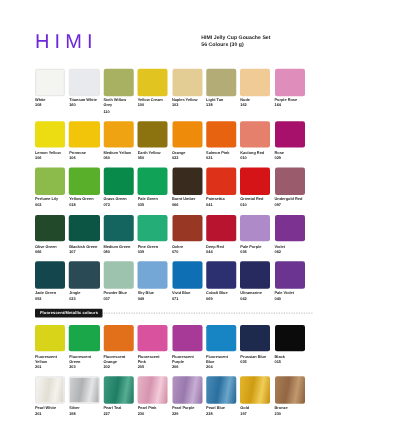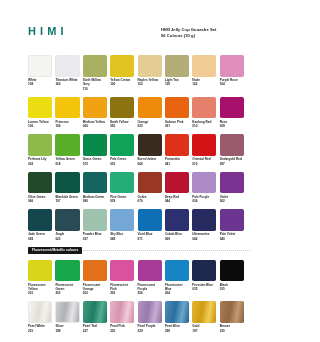--- a/index.html
+++ b/index.html
@@ -10,22 +10,22 @@
     -webkit-font-smoothing:antialiased;
   }
   .page{position:relative;width:277px;height:342px;box-sizing:border-box;}
 
   
   .header{
     position:absolute;left:0;top:0;width:277px;height:54px;
   }
   .brand{
     position:absolute;left:28px;top:26px;
-    font-size:11px;font-weight:700;letter-spacing:4.1px;
-    color:#0f766e;line-height:1;
+    font-size:16px;font-weight:400;letter-spacing:4.1px;
+    color:#6d28d9;line-height:1;
   }
   .setinfo{
     position:absolute;right:12px;top:27px;width:104px;
     text-align:left;
     font-size:4.1px;font-weight:700;line-height:1.55;
     color:#1b1b1b;letter-spacing:.05px;
   }
 
   
   .grid{

